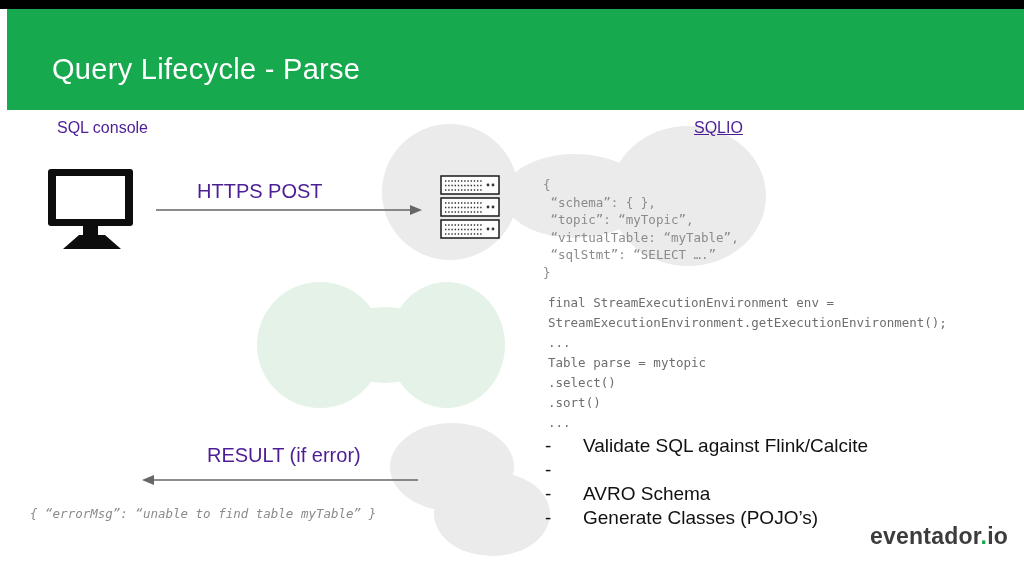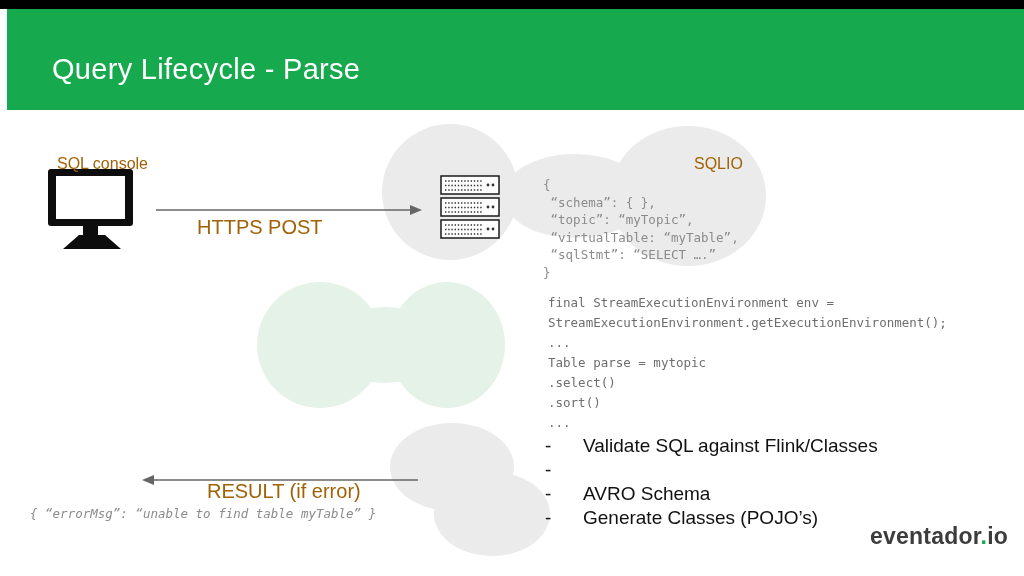--- a/index.html
+++ b/index.html
@@ -3,24 +3,24 @@
 <meta charset="utf-8">
 <style>
   * { margin:0; padding:0; box-sizing:border-box; }
   html,body { width:1024px; height:576px; }
   body { font-family:"Liberation Sans", sans-serif; background:#ffffff; overflow:hidden; }
   .slide { position:relative; width:1024px; height:576px; background:#ffffff; overflow:hidden; }
   .topbar { position:absolute; top:0; left:0; width:1024px; height:9px; background:#000000; }
   .header { position:absolute; top:9px; left:7px; width:1024px; height:101px; background:#17A94E; }
   .title { position:absolute; left:45px; top:44px; color:#ffffff; font-size:29px; font-weight:400; letter-spacing:0.3px; }
   .canvas { position:absolute; top:0; left:0; z-index:0; }
-  .txt { position:absolute; z-index:2; color:#a16207;margin-top:36px; }
+  .txt { position:absolute; z-index:2; color:#4c1d95; }
   .label { font-size:16px; }
   .lbl-sql-console { left:57px; top:119px; }
-  .lbl-sqlio { left:694px; top:119px; }
+  .lbl-sqlio { left:694px; top:119px;text-decoration:underline; }
   .lbl-https { left:197px; top:180px; font-size:20px; }
   .lbl-result { left:207px; top:444px; font-size:20px; }
   .code { position:absolute; z-index:2; font-family:"DejaVu Sans Mono", monospace; white-space:pre; color:#8b8b8b; }
   .code-request { left:543px; top:176px; font-size:12.5px; line-height:17.5px; }
   .code-flink { left:548px; top:293px; font-size:12.5px; line-height:20px; color:#6e6e6e; }
   .code-error { left:30px; top:506px; font-size:12.5px;font-style:italic; }
   .bullets { position:absolute; z-index:2; left:545px; top:434px; list-style:none; font-size:19px; color:#111111; }
   .bullets li { display:flex; height:24px; align-items:center; }
   .bullets .dash { width:38px; flex:0 0 38px; }
   .logo { position:absolute; z-index:2; right:16px; top:523px; font-size:23px; font-weight:700; color:#3c3c3c; letter-spacing:0.2px;text-align:center; }
@@ -117,21 +117,21 @@
 ...
 Table parse = mytopic
 .select()
 .sort()
 ...</pre>
   <pre class="code code-error">{ “errorMsg”: “unable to find table myTable” }</pre>
 
   <ul class="bullets">
     <li>
       <span class="dash">-</span>
-      <span>Validate SQL against Flink/Classes</span>
+      <span>Validate SQL against Flink/Calcite</span>
     </li>
     <li>
       <span class="dash">-</span>
     </li>
     <li>
       <span class="dash">-</span>
       <span>AVRO Schema</span>
     </li>
     <li>
       <span class="dash">-</span>

